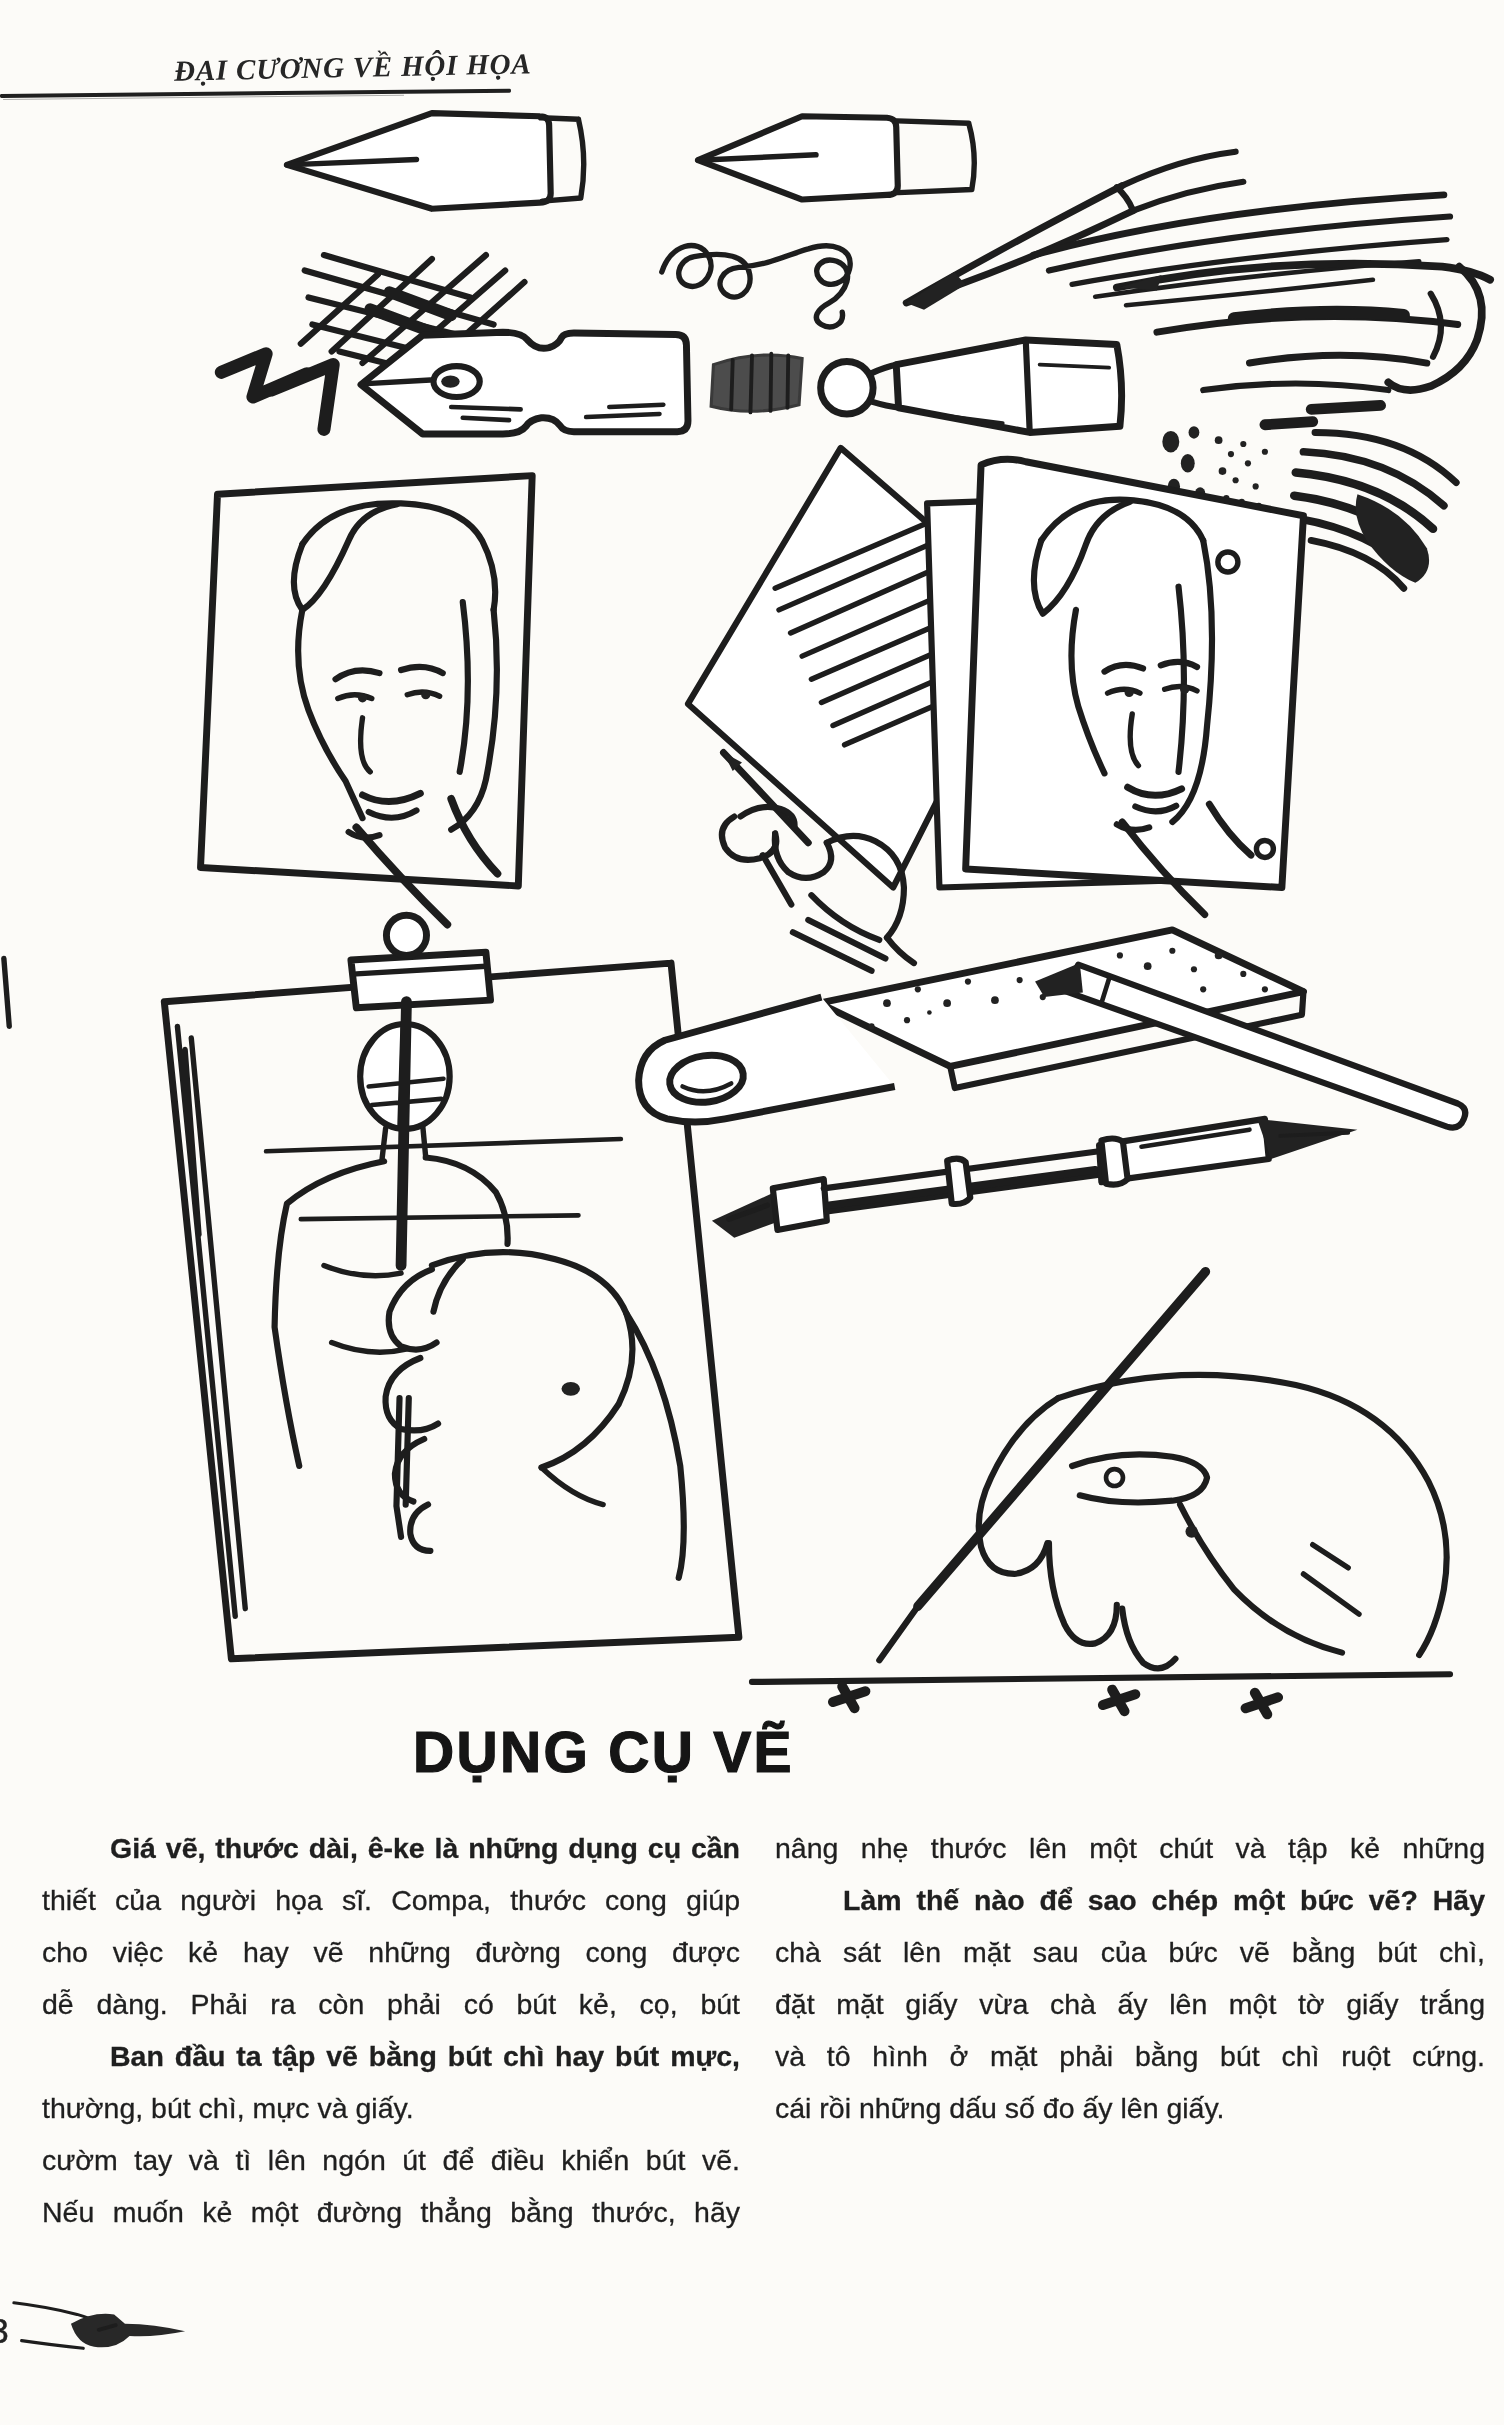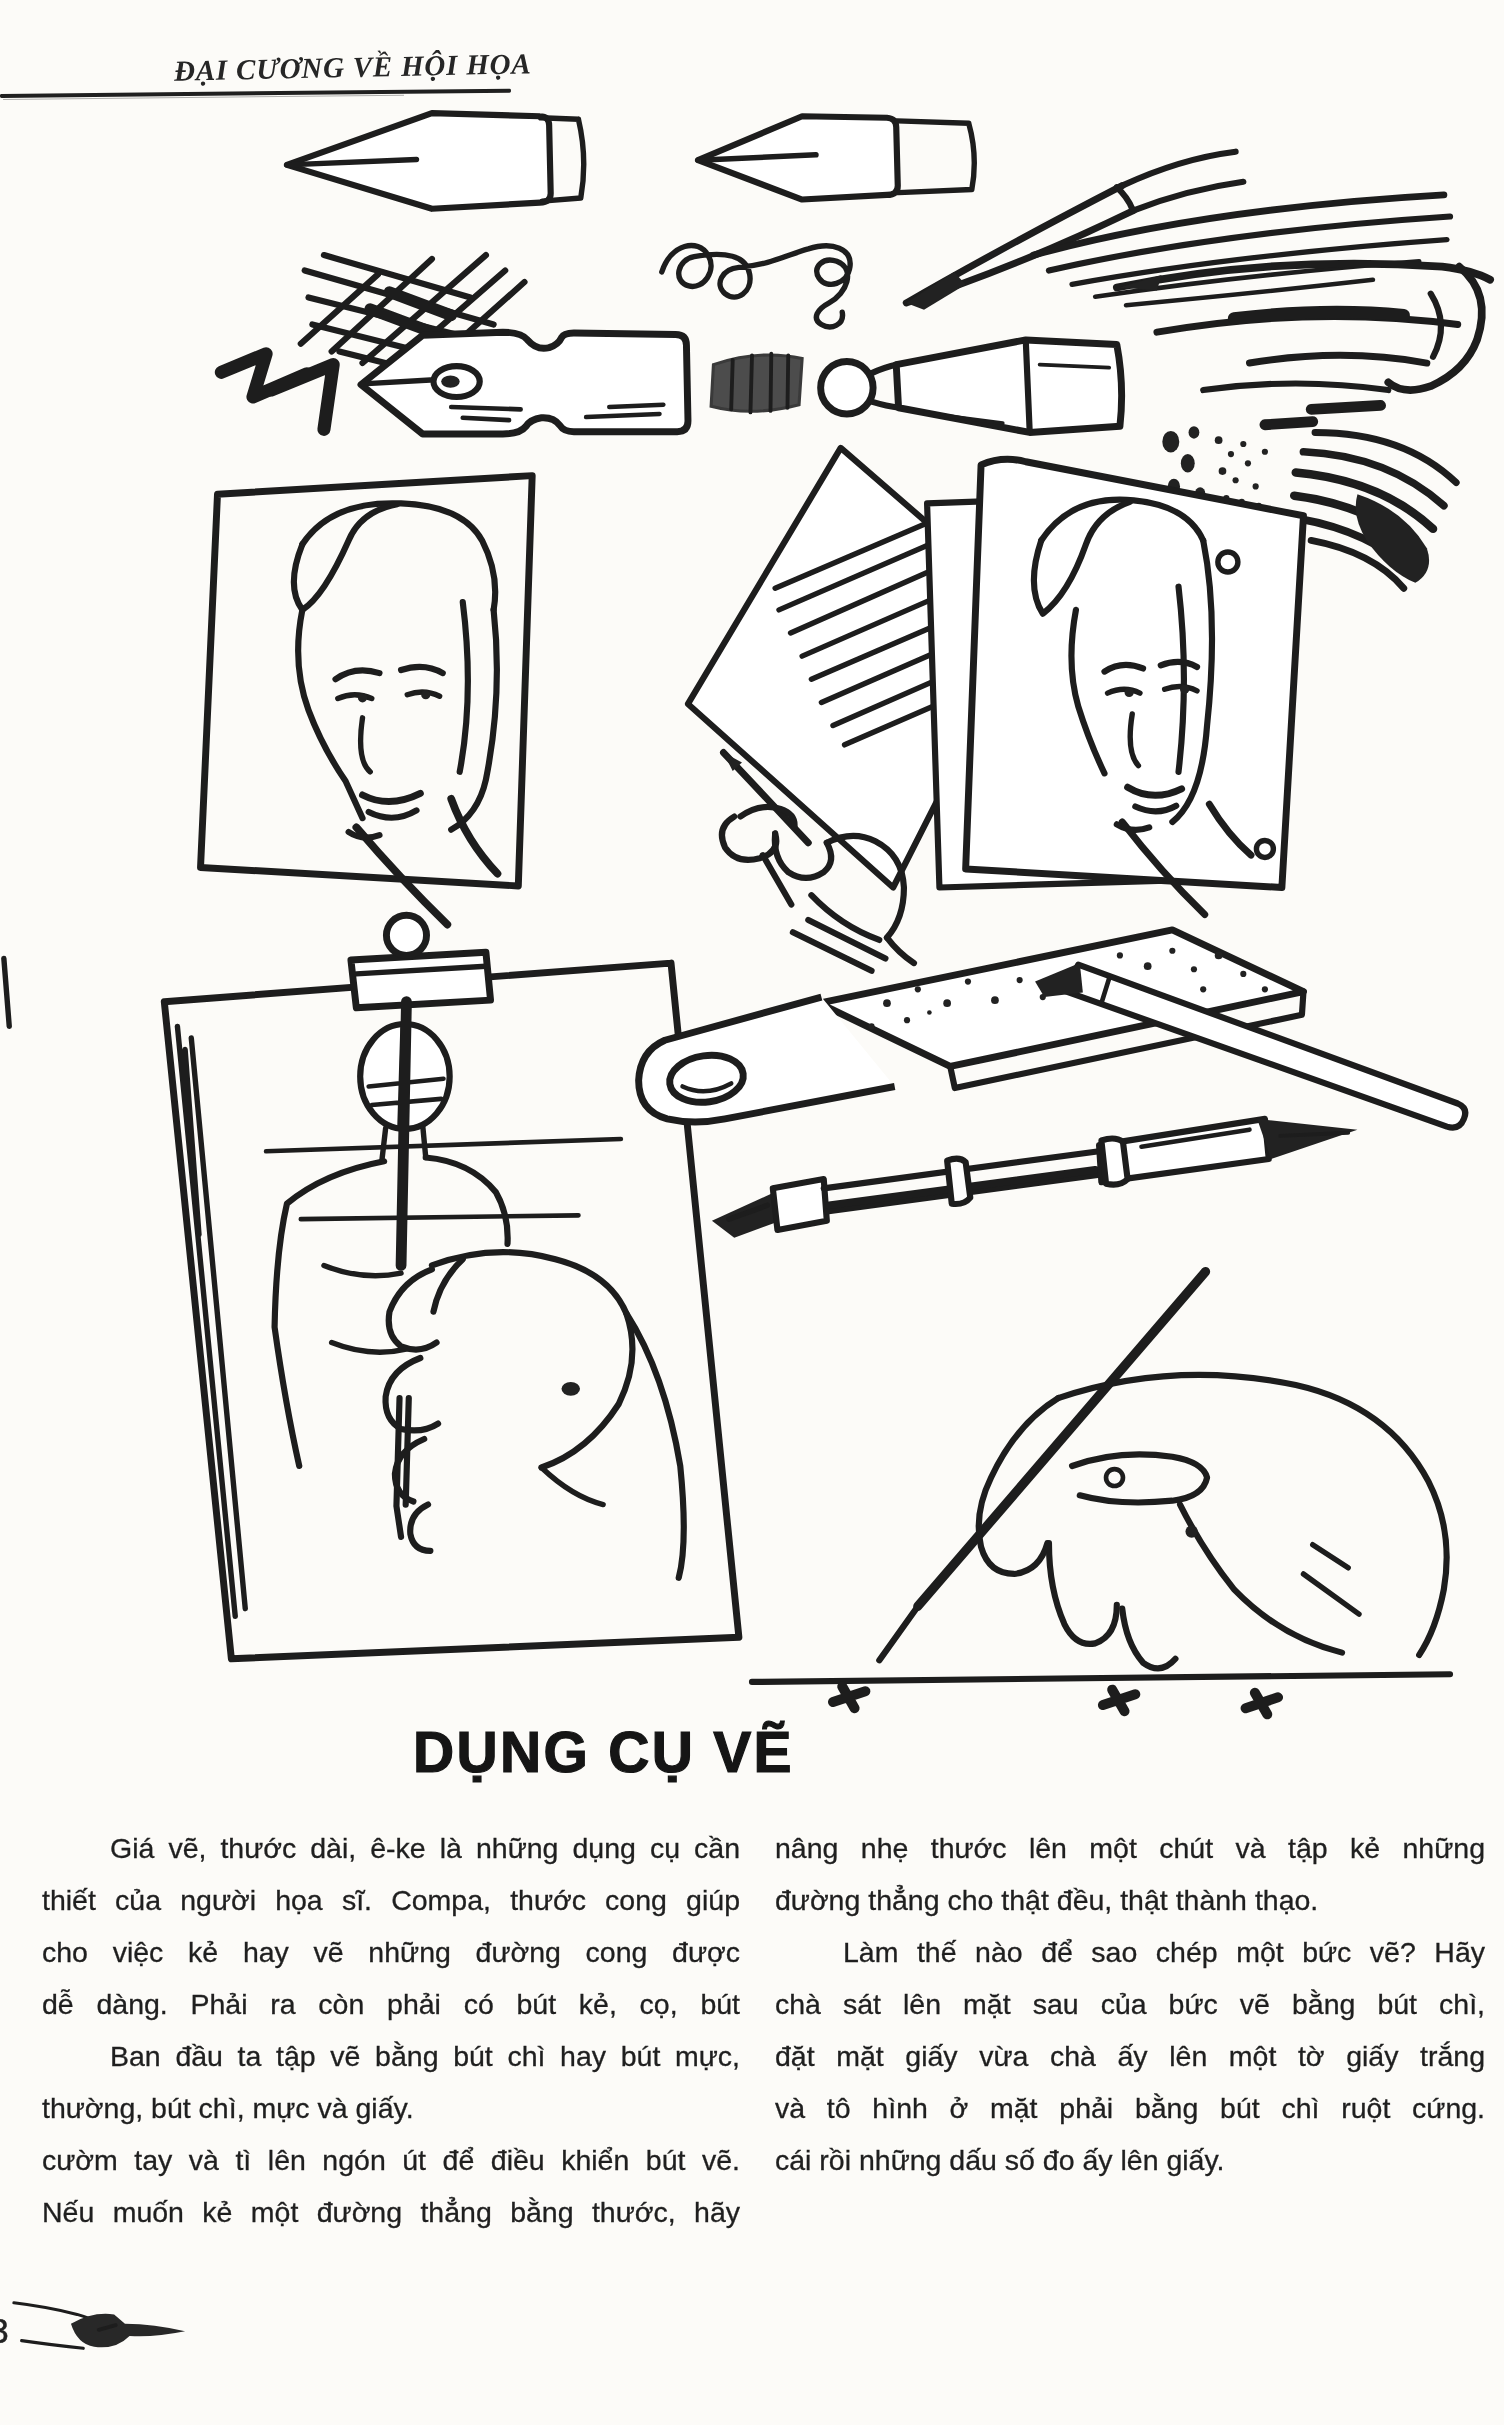--- a/index.html
+++ b/index.html
@@ -17,21 +17,21 @@
   #section-title{position:absolute;left:413px;top:1719px;width:733px;text-align:left;
     font-size:57px;font-weight:bold;letter-spacing:2.3px;color:#151515;
     -webkit-text-stroke:1.2px #151515;}
   
   .column{position:absolute;top:1822px;font-size:28.5px;line-height:52px;color:#1f1f1f;
     -webkit-text-stroke:0.3px #1f1f1f;}
   #col-left{left:42px;width:698px;}
   #col-right{left:775px;width:710px;}
   .line{text-align:justify;text-align-last:justify;white-space:nowrap;}
   .line.flush{text-align-last:left;}
-  .line.indent{text-indent:68px;}
+  .line.indent{text-indent:68px;font-weight:bold;}
   
   #page-num{position:absolute;left:-10.8px;top:2311px;font-size:35px;color:#222;
     -webkit-text-stroke:0.5px #222;}
   svg{position:absolute;left:0;top:0;}
   .s{fill:none;stroke:#1d1d1d;stroke-linecap:round;stroke-linejoin:round;}
   .f{fill:#fff;stroke:#1d1d1d;stroke-linejoin:round;}
   .d{fill:#222;stroke:none;}
 </style>
 </head>
 <body>
@@ -299,21 +299,20 @@
     <div class="line">cho việc kẻ hay vẽ những đường cong được</div>
     <div class="line">dễ dàng. Phải ra còn phải có bút kẻ, cọ, bút</div>
     <div class="line indent">Ban đầu ta tập vẽ bằng bút chì hay bút mực,</div>
     <div class="line flush">thường, bút chì, mực và giấy.</div>
     <div class="line">cườm tay và tì lên ngón út để điều khiển bút vẽ.</div>
     <div class="line">Nếu muốn kẻ một đường thẳng bằng thước, hãy</div>
   </div>
 
   <div id="col-right" class="column">
     <div class="line">nâng nhẹ thước lên một chút và tập kẻ những</div>
-    <div class="line flush">đường thẳng cho thật đều, thật thành thạo.</div>
     <div class="line indent">Làm thế nào để sao chép một bức vẽ? Hãy</div>
     <div class="line">chà sát lên mặt sau của bức vẽ bằng bút chì,</div>
     <div class="line">đặt mặt giấy vừa chà ấy lên một tờ giấy trắng</div>
     <div class="line">và tô hình ở mặt phải bằng bút chì ruột cứng.</div>
     <div class="line flush">cái rồi những dấu số đo ấy lên giấy.</div>
   </div>
 
   <div id="page-num">3</div>
 </div>
 

